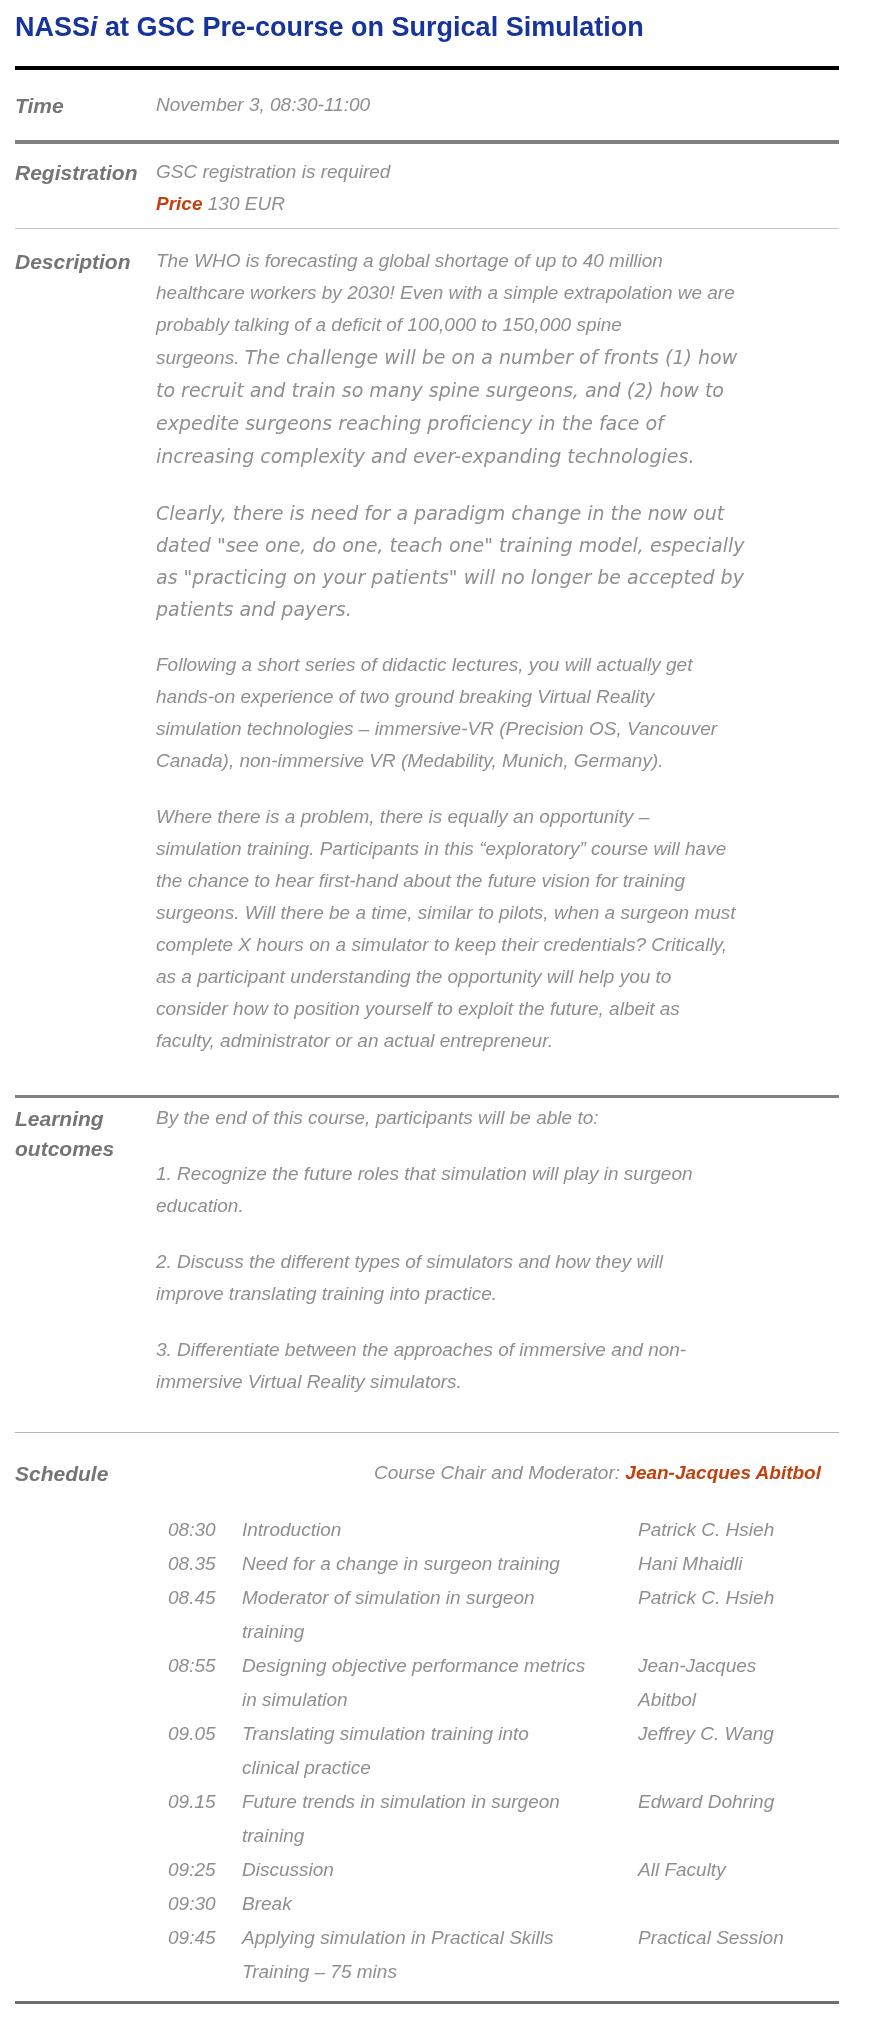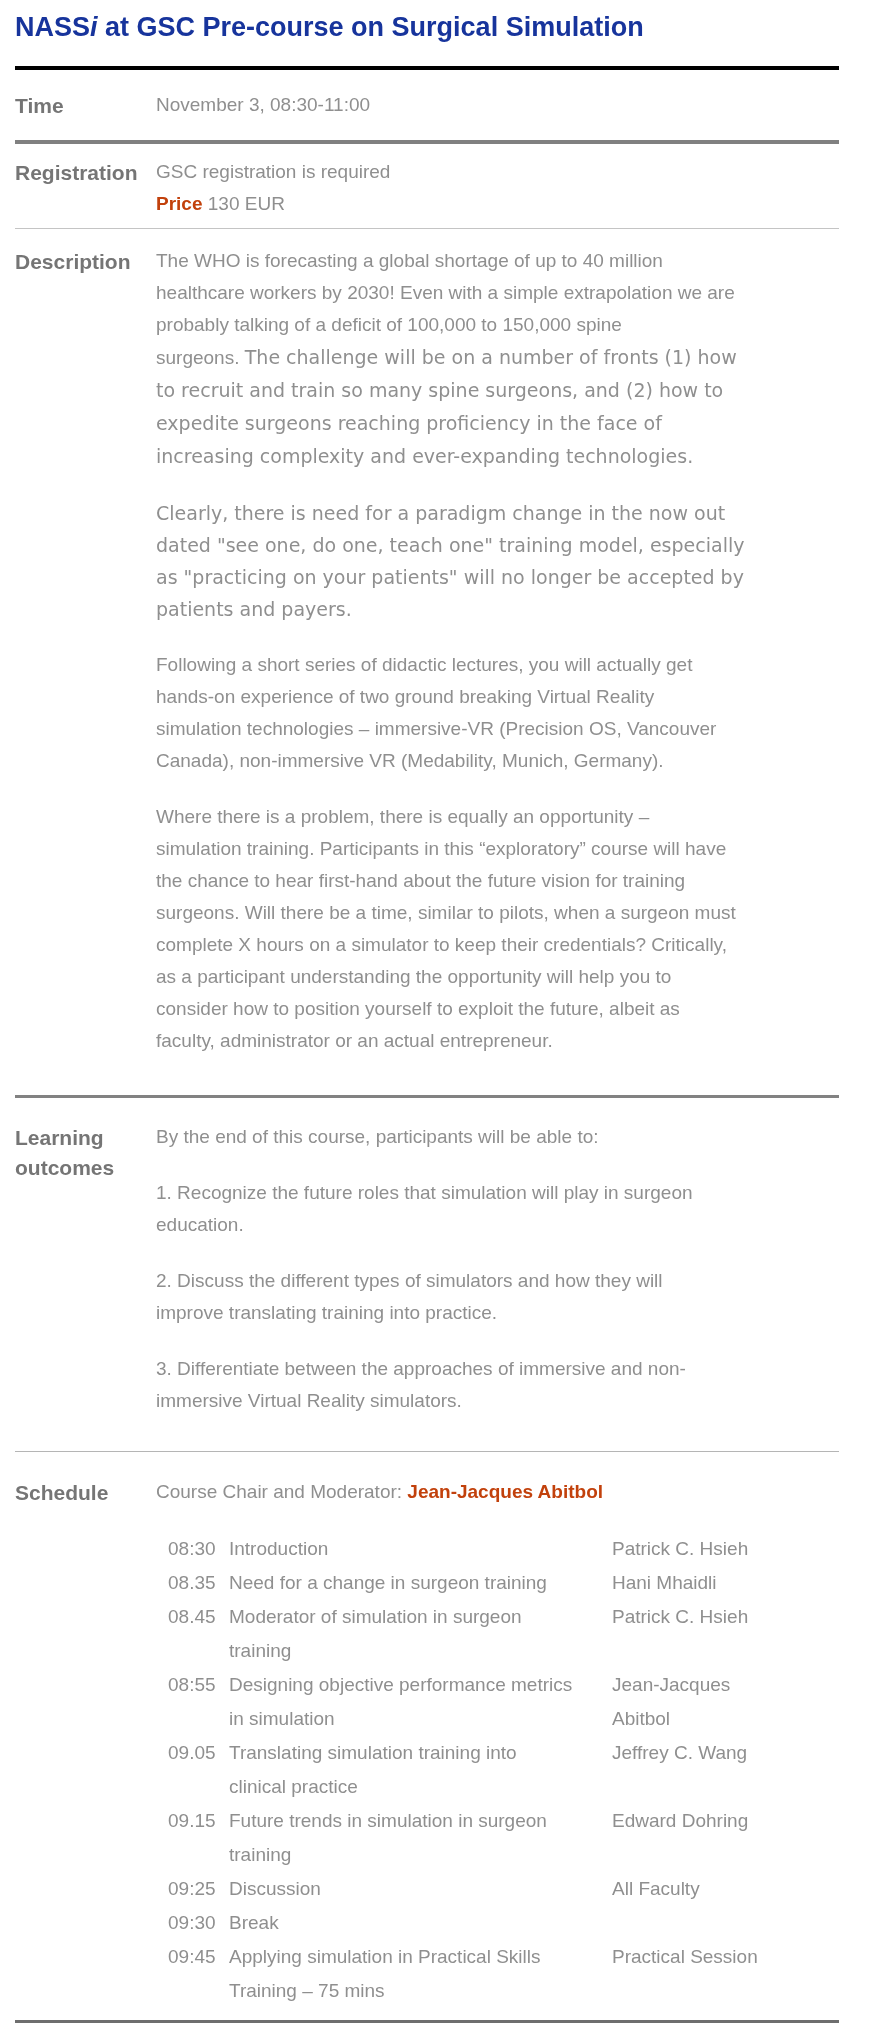--- a/index.html
+++ b/index.html
@@ -24,60 +24,60 @@
   
   .rule { border: none; margin: 0; padding: 0; }
   .rule-black  { height: 4px; background: #000000; }
   .rule-gray   { height: 4px; background: #808080; }
   .rule-thin   { height: 1px; background: #c4c4c4; }
   .rule-medium { height: 3px; background: #828282; }
   .rule-thin2  { height: 1px; background: #b5b5b5; }
   .rule-dark   { height: 3px; background: #6e6e6e; }
 
   
-  .row { display: grid; grid-template-columns: 141px 1fr; }
+  .row { display: grid; grid-template-columns: 141px 1fr; font-style: italic; }
   .label {
     font-size: 21px;
     line-height: 30px;
     font-weight: 700;
     color: #757575;
     padding-top: 2px;
   }
   .content {
     font-size: 19px;
     line-height: 32px;
     color: #8f8f8f;
     padding-right: 18px;
   }
   .content p { margin: 0 0 24px 0; white-space: pre-line; }
   .content p:last-child { margin-bottom: 0; }
 
   .row-time { padding: 19px 0 19px 0; }
   .row-reg  { padding: 12px 0 8px 0; }
   .row-desc { padding: 16px 0 38px 0; }
-  .row-learn{ padding: 23px 0 34px 0; }
+  .row-learn{ padding: 4px 0 34px 0; }
   .row-sched{ padding: 24px 0 12px 0; }
 
   .bold-inline { font-weight: 700; color: #c2410c; }
 
   
   .alt { font-family: "DejaVu Sans", sans-serif; font-size: 19px; }
 
   
   .learn-item { margin: 0 0 26px 0; white-space: pre-line; }
   .learn-item:last-child { margin-bottom: 0; }
   .learn-intro { margin: 0 0 26px 0; }
 
   
-  .chair-line { margin: 0 0 18px 0; line-height: 32px; }
+  .chair-line { margin: 0 0 18px 0; line-height: 32px; text-align: right; }
   .sched-table { margin-left: 12px; }
   .sched-row {
     display: grid;
     grid-template-columns: 50px 372px 1fr;
-    column-gap: 11px;
+    column-gap: 24px;
     font-size: 19px;
     line-height: 34px;
     color: #8f8f8f;
   }
   .sched-time  { white-space: nowrap; }
   .sched-topic { white-space: pre-line; }
   .sched-speaker { white-space: pre-line; }
 
   .bottom-space { height: 20px; }
 </style>

